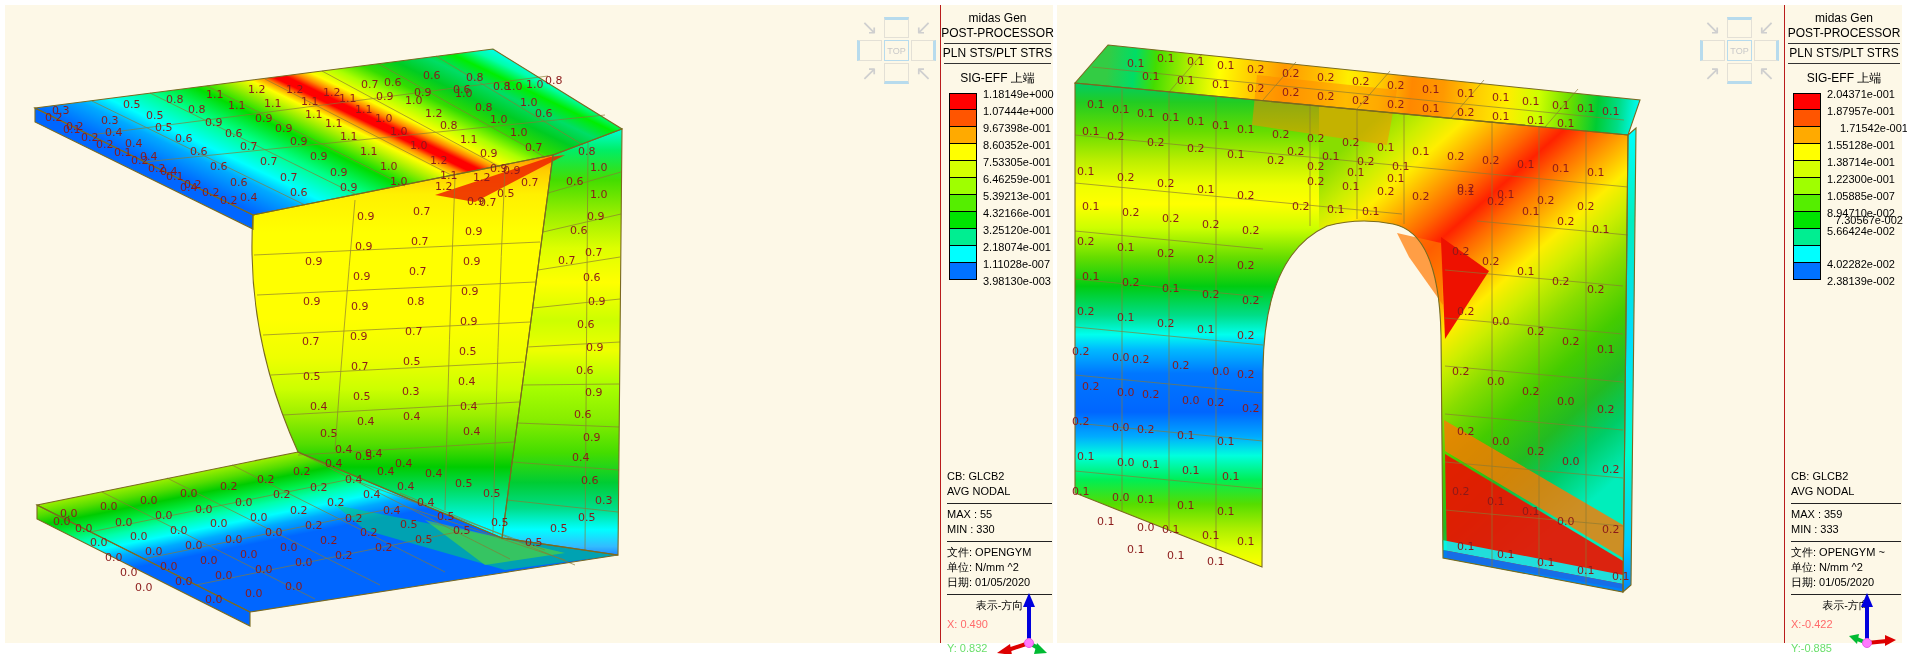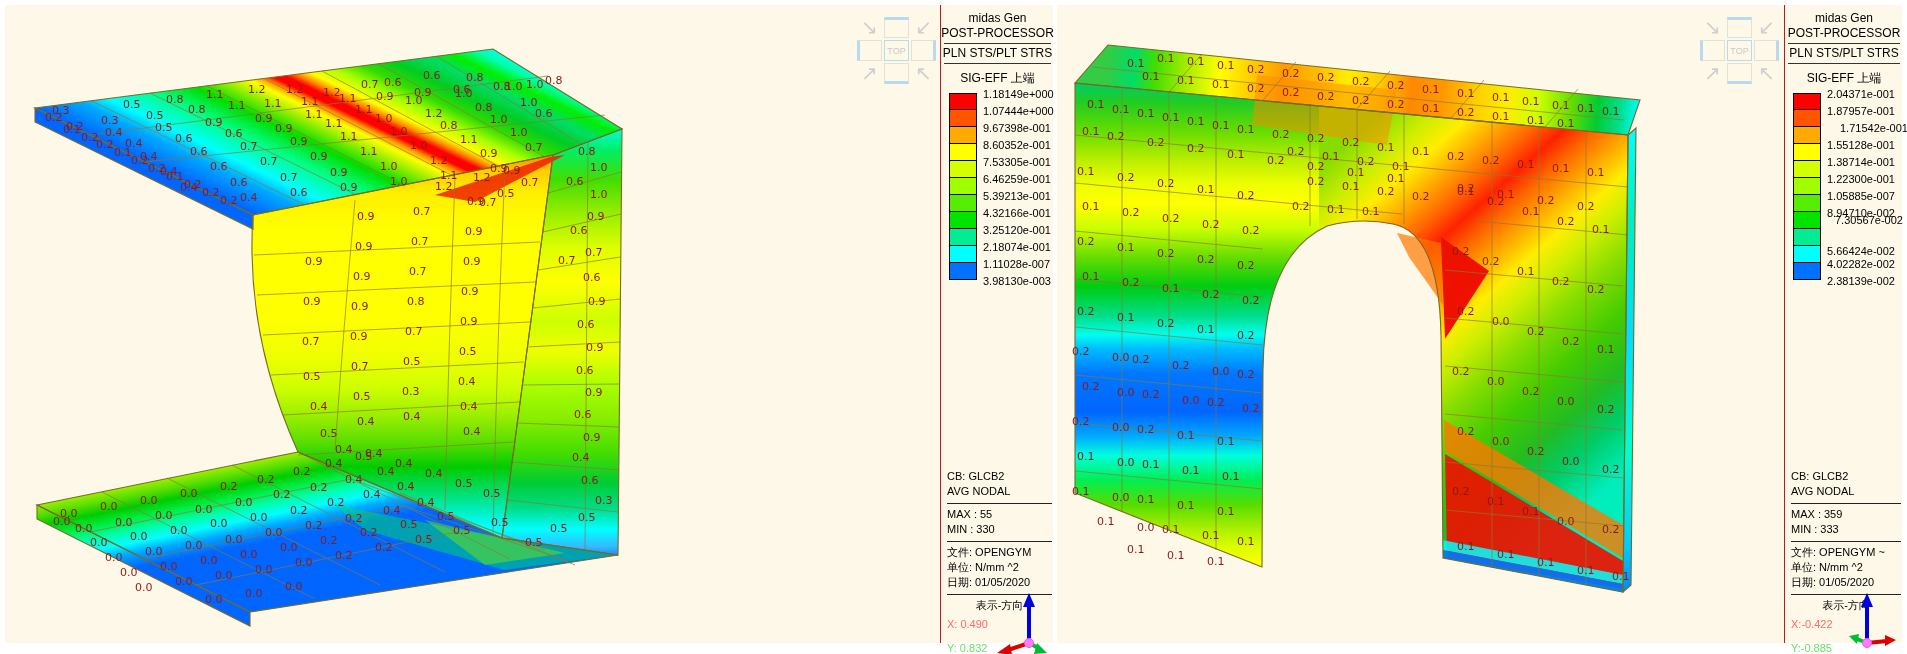--- a/index.html
+++ b/index.html
@@ -732,21 +732,21 @@
       <div class="ticks" id="ticks-1">
           <div class="tick" style="top: -5px;">2.04371e-001</div>
           <div class="tick" style="top: 12px;">1.87957e-001</div>
           <div class="tick" style="top: 29px; margin-left: 13px;">1.71542e-001</div>
           <div class="tick" style="top: 46px;">1.55128e-001</div>
           <div class="tick" style="top: 63px;">1.38714e-001</div>
           <div class="tick" style="top: 80px;">1.22300e-001</div>
           <div class="tick" style="top: 97px;">1.05885e-007</div>
           <div class="tick" style="top: 114px;">8.94710e-002</div>
           <div class="tick" style="top: 121px; margin-left: 8px;">7.30567e-002</div>
-          <div class="tick" style="top: 152px;">5.66424e-002</div>
+          <div class="tick" style="top: 132px;">5.66424e-002</div>
           <div class="tick" style="top: 165px;">4.02282e-002</div>
           <div class="tick" style="top: 182px;">2.38139e-002</div>
         </div>
       <div class="info">
         <div>CB: GLCB2</div>
         <div>AVG NODAL</div>
         <div class="irule"></div>
         <div>MAX : 359</div>
         <div>MIN : 333</div>
         <div class="irule"></div>

